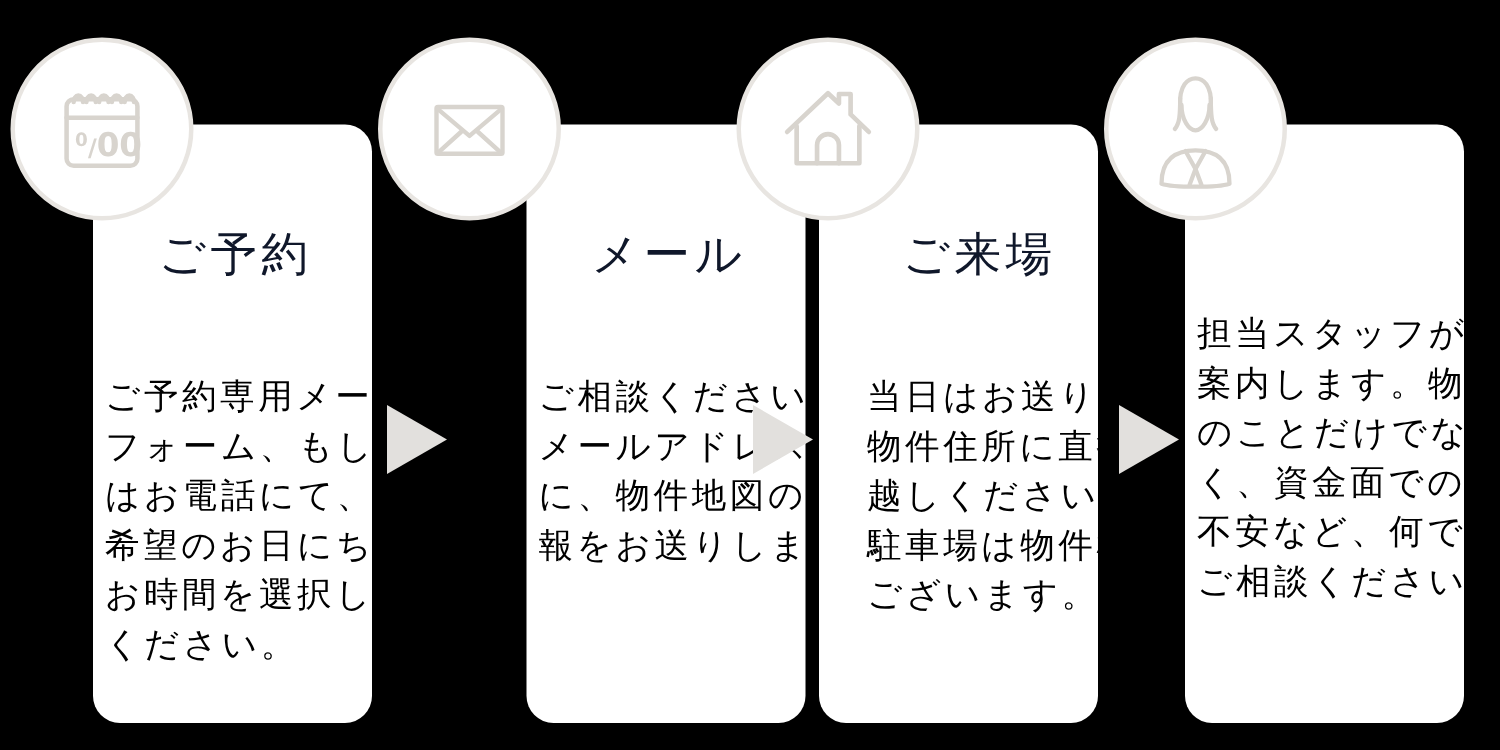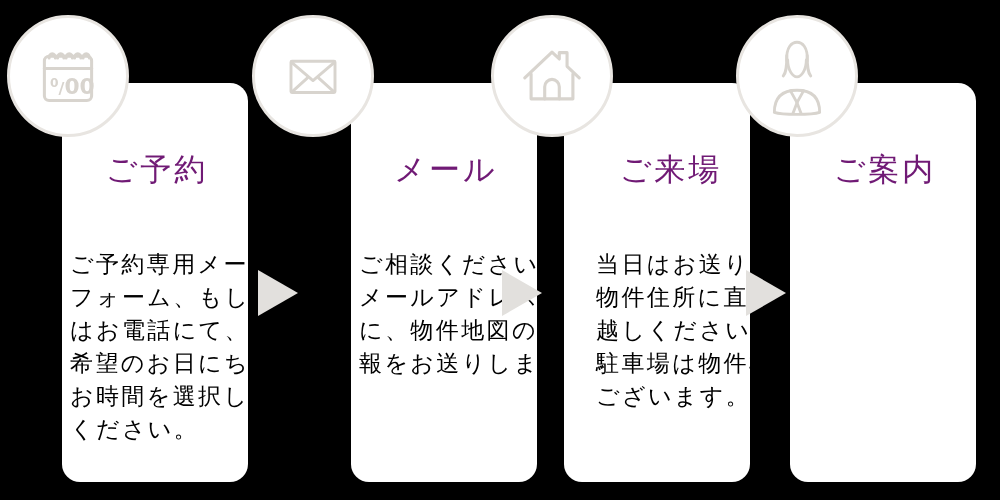--- a/index.html
+++ b/index.html
@@ -5,30 +5,30 @@
   html,body{margin:0;padding:0;background:#000;}
   .stage{
     position:relative;width:1000px;height:500px;background:#000;overflow:hidden;
     font-family:"Liberation Sans",sans-serif;
   }
   .card{
     position:absolute;top:83px;width:186px;height:399px;background:#fff;
     border-radius:18px;z-index:1;box-sizing:border-box;
     padding:66px 4px 0 8px;text-align:center;
   }
-  .card1{left:62px;}  .card2{left:303px;margin-left:48px;}  .card3{left:564px;padding-left:32px;}  .card4{left:790px;}
+  .card1{left:62px;}  .card2{left:303px;margin-left:48px;}  .card3{left:546px;padding-left:32px;}  .card4{left:790px;}
   .badge{
-    position:absolute;top:15px;width:116px;height:116px;border-radius:50%;
+    position:absolute;top:25px;width:116px;height:116px;border-radius:50%;
     background:#fff;border:3px solid #E8E5E1;z-index:2;
     display:flex;align-items:center;justify-content:center;
   }
   .badge1{left:7px;}  .badge2{left:252px;}  .badge3{left:491px;}  .badge4{left:736px;}
   .step-title{
     margin:0;font-size:31px;line-height:42px;font-weight:500;
-    letter-spacing:3px;color:#701a75;
+    letter-spacing:3px;color:#0f172a;
   }
   .step-body{
     margin:57px 0 0 0;text-align:left;font-size:23px;line-height:33px;
     font-weight:500;letter-spacing:2.4px;color:#000000;white-space:pre;
   }
   .arrow{
     position:absolute;top:270px;width:0;height:0;z-index:1;
     border-top:23px solid transparent;border-bottom:23px solid transparent;
     border-left:40px solid #E2E0DD;
   }
@@ -63,21 +63,26 @@
   <div class="card card3">
     <h2 class="step-title">ご来場</h2>
     <div class="step-body">当日はお送りした
 物件住所に直接お
 越しください。
 駐車場は物件横に
 ございます。</div>
   </div>
 
   <div class="card card4">
-    <h2 class="step-title">ご案内</h2>
+    <div class="step-body">担当スタッフがご
+案内します。物件
+のことだけでな
+く、資金面でのご
+不安など、何でも
+ご相談ください。</div>
   </div>
 
   <div class="arrow arrow1"></div>
   <div class="arrow arrow2"></div>
   <div class="arrow arrow3"></div>
 
   <div class="badge badge1">
     <svg class="icon-svg" width="68" height="68" viewBox="0 0 72 72">
       <g class="icon-stroke">
         <rect x="11" y="15" width="50" height="47" rx="5"></rect>

